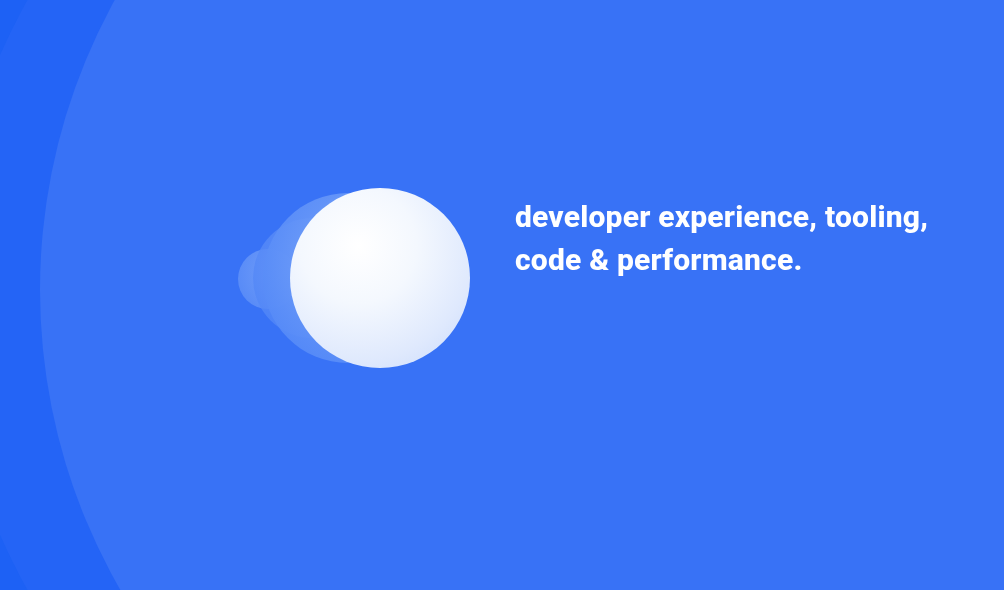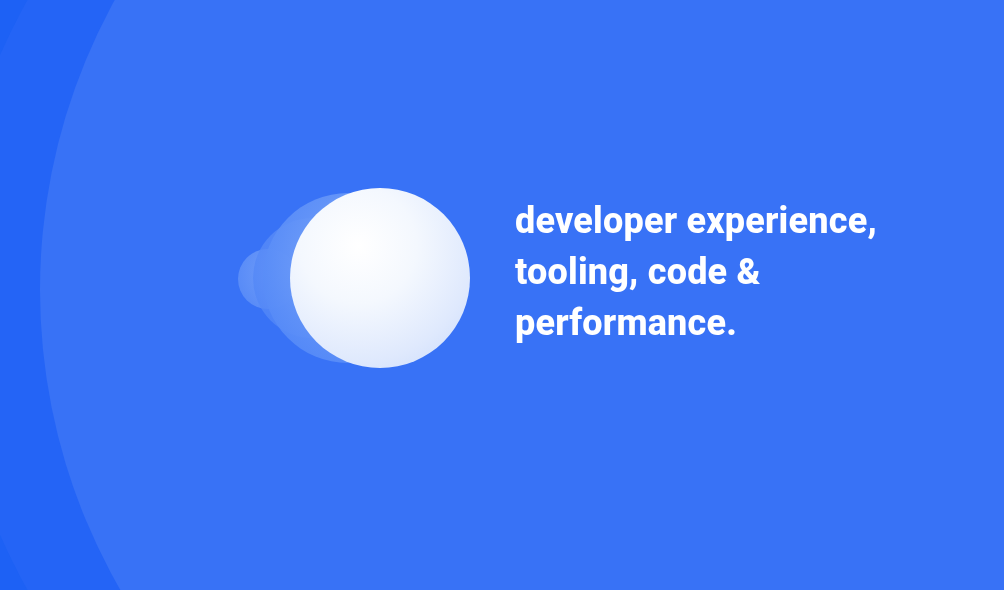--- a/index.html
+++ b/index.html
@@ -61,21 +61,21 @@
       left: 290px; top: 188px;
       border-radius: 50%;
       background: radial-gradient(circle at 38% 32%, #ffffff 0%, #f4f8fe 35%, #dfe9fd 70%, #c6d8fb 100%);
     }
     
     .headline {
       position: absolute;
       left: 515px;
       top: 196px;
       color: #ffffff;
-      font-size: 36px;
+      font-size: 30px;
       font-weight: 800;
       line-height: 1.42;
       letter-spacing: 0.2px;
       max-width: 460px;
     }
   </style>
 </head>
 <body>
 
 <div class="bg-circle bg3"></div>

